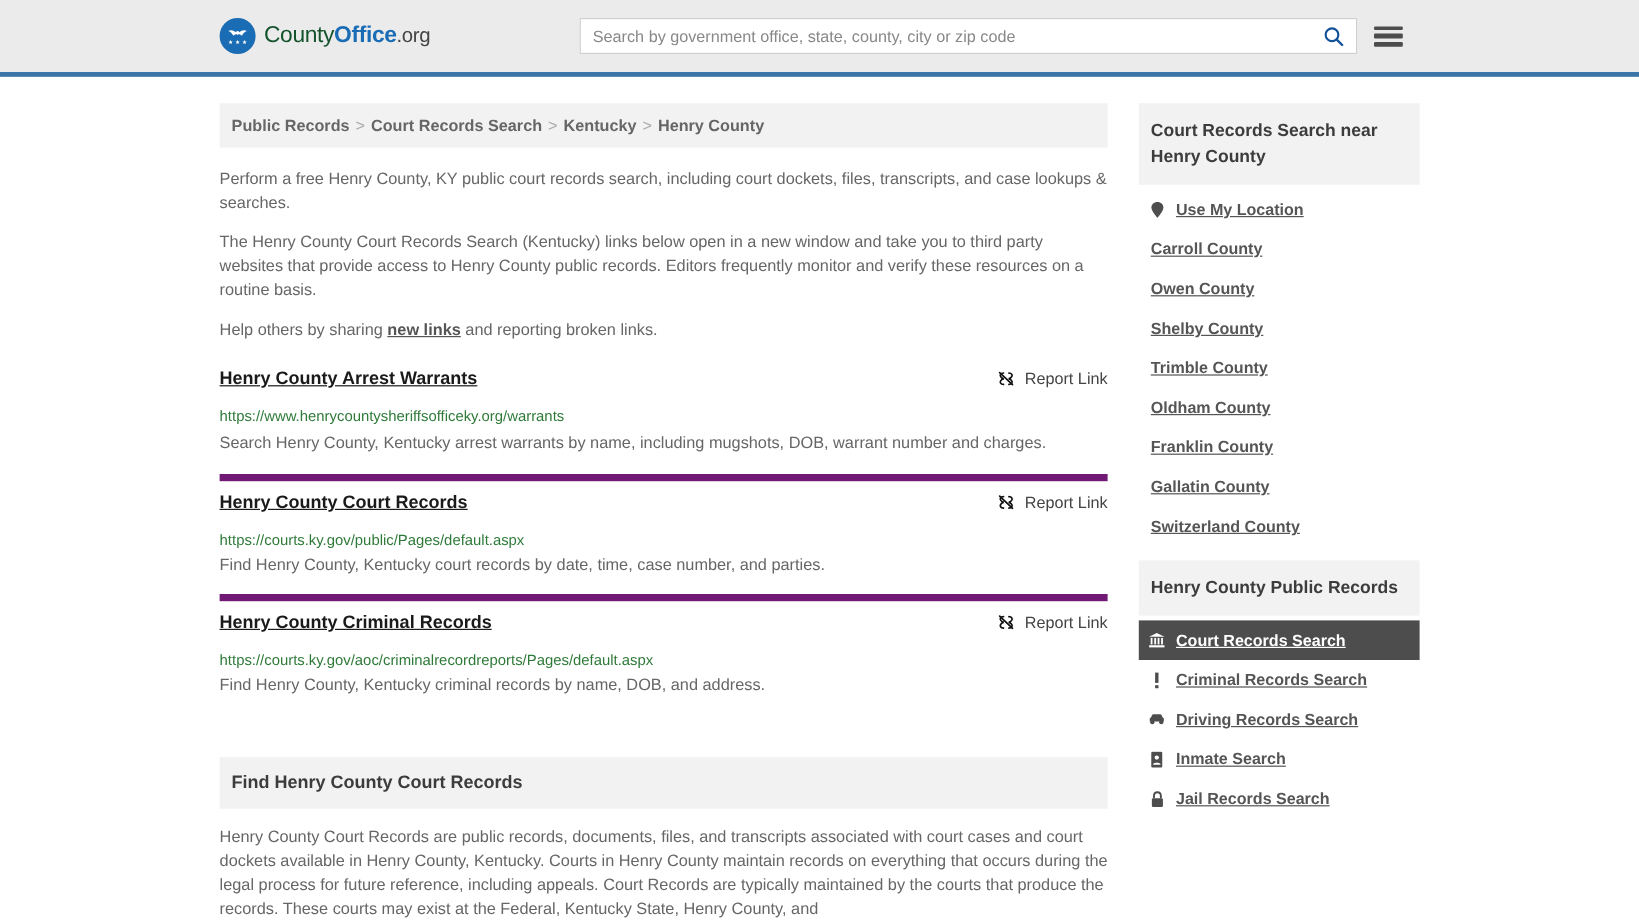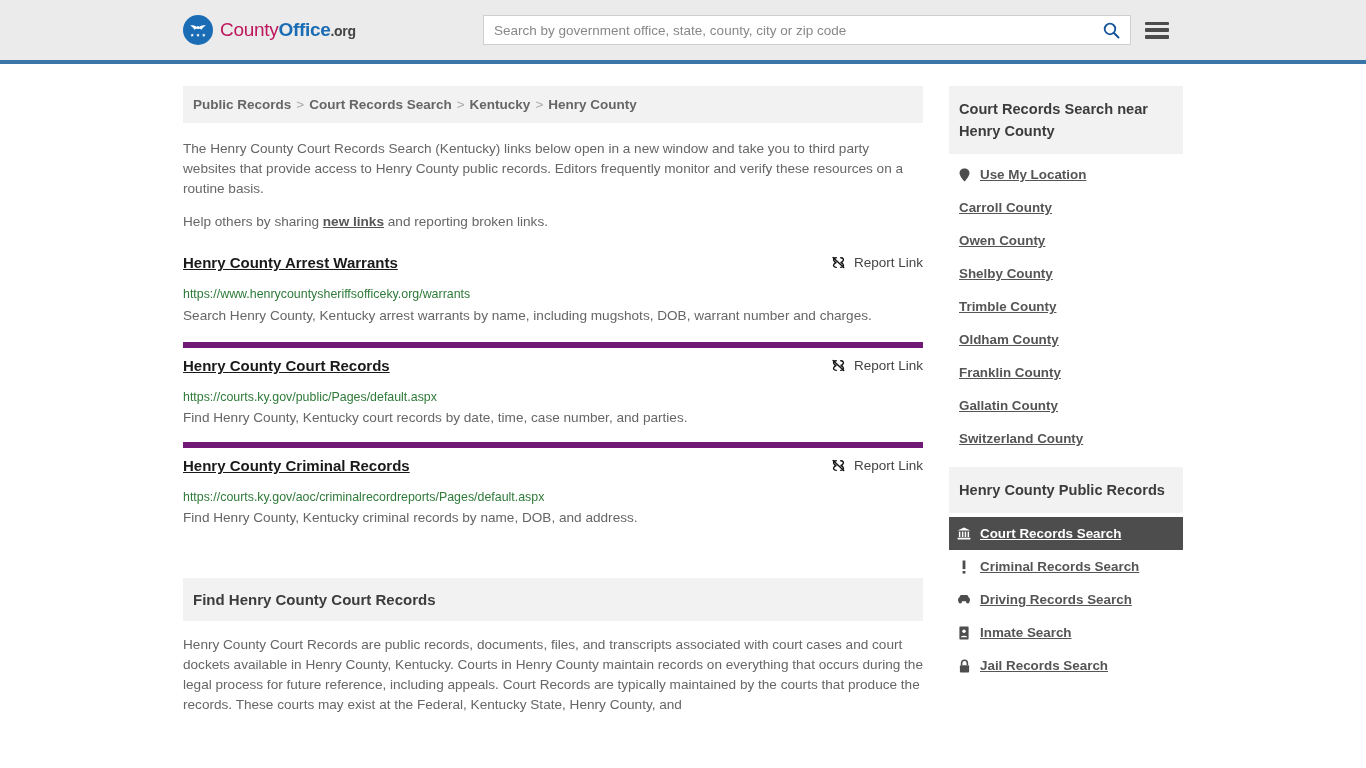--- a/index.html
+++ b/index.html
@@ -46,23 +46,23 @@
     justify-content: center;
     flex: 0 0 auto;
   }
   .logo-mark svg { display:block; }
   .logo-text {
     font-size: 19px;
     letter-spacing: -0.3px;
     white-space: nowrap;
     font-family: "Liberation Sans", "DejaVu Sans", sans-serif;
   }
-  .logo-text .t1 { color: #be185d; }
+  .logo-text .t1 { color: #14532d; }
   .logo-text .t2 { color: #1a6cb5; font-weight: bold; }
-  .logo-text .t3 { color: #444444; font-size: 14px; font-weight: bold; }
+  .logo-text .t3 { color: #444444; font-size: 17px; }
 
   .search-area {
     position: absolute;
     left: 300px;
     top: 50%;
     transform: translateY(-50%);
     display: flex;
     align-items: center;
     gap: 14px;
   }
@@ -299,20 +299,21 @@
 
   <div class="cols">
 
     <div class="col-main">
 
       <nav class="breadcrumb">
         <a href="#">Public Records</a><span class="sep">&gt;</span><a href="#">Court Records Search</a><span class="sep">&gt;</span><a href="#">Kentucky</a><span class="sep">&gt;</span><a href="#">Henry County</a>
       </nav>
 
       <div class="intro">
+        <p>Perform a free Henry County, KY public court records search, including court dockets, files, transcripts, and case lookups &amp; searches.</p>
         <p>The Henry County Court Records Search (Kentucky) links below open in a new window and take you to third party websites that provide access to Henry County public records. Editors frequently monitor and verify these resources on a routine basis.</p>
         <p><span>Help others by sharing </span><a class="inline-link" href="#">new links</a><span> and reporting broken links.</span></p>
       </div>
 
       <div class="results">
 
         <div class="result">
           <div class="result-head">
             <a class="result-title" href="#">Henry County Arrest Warrants</a>
             <a class="report-link" href="#">

